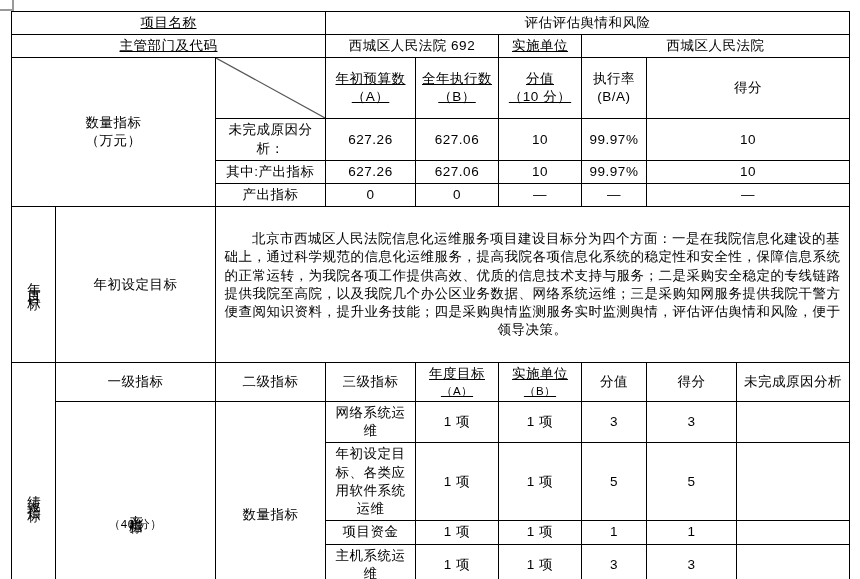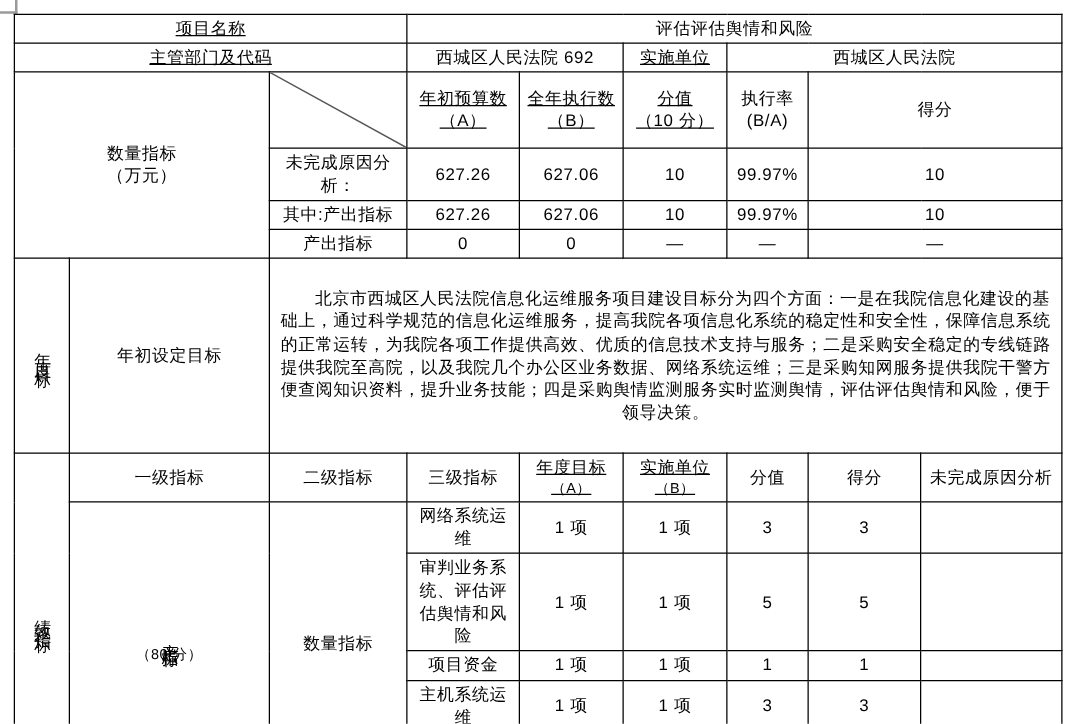--- a/index.html
+++ b/index.html
@@ -203,33 +203,33 @@
           <div class="sub">（B）</div>
         </td>
         <td>分值</td>
         <td>得分</td>
         <td>未完成原因分析</td>
       </tr>
 
       <tr>
         <td rowspan="5">
           <span class="vert">产出指标</span>
-          <div class="sub">（80 分）</div>
+          <div class="sub">（40 分）</div>
         </td>
         <td rowspan="5">数量指标</td>
         <td class="left">网络系统运维</td>
         <td>1 项</td>
         <td>1 项</td>
         <td class="num">3</td>
         <td class="num">3</td>
         <td></td>
       </tr>
 
       <tr style="height:58px;">
-        <td class="left">审判业务系统、评估评估舆情和风险</td>
+        <td class="left">年初设定目标、各类应用软件系统运维</td>
         <td>1 项</td>
         <td>1 项</td>
         <td class="num">5</td>
         <td class="num">5</td>
         <td></td>
       </tr>
 
       <tr>
         <td class="left">项目资金</td>
         <td>1 项</td>

